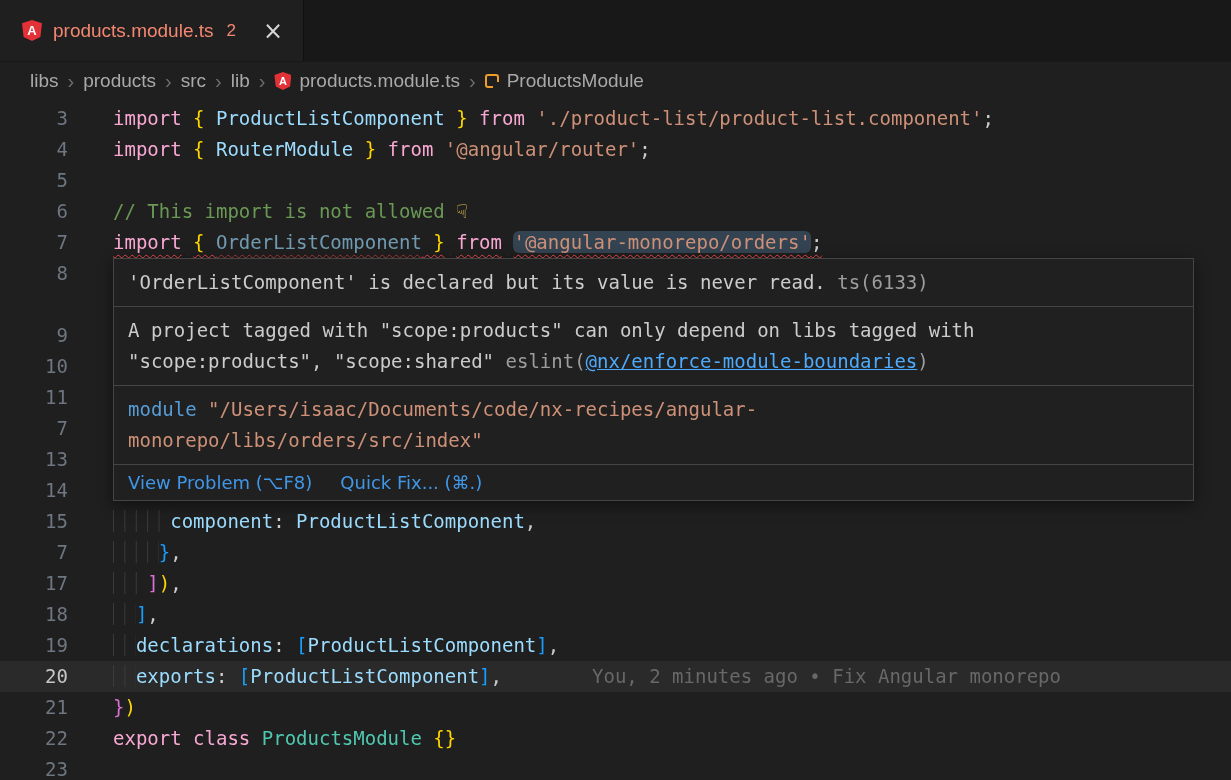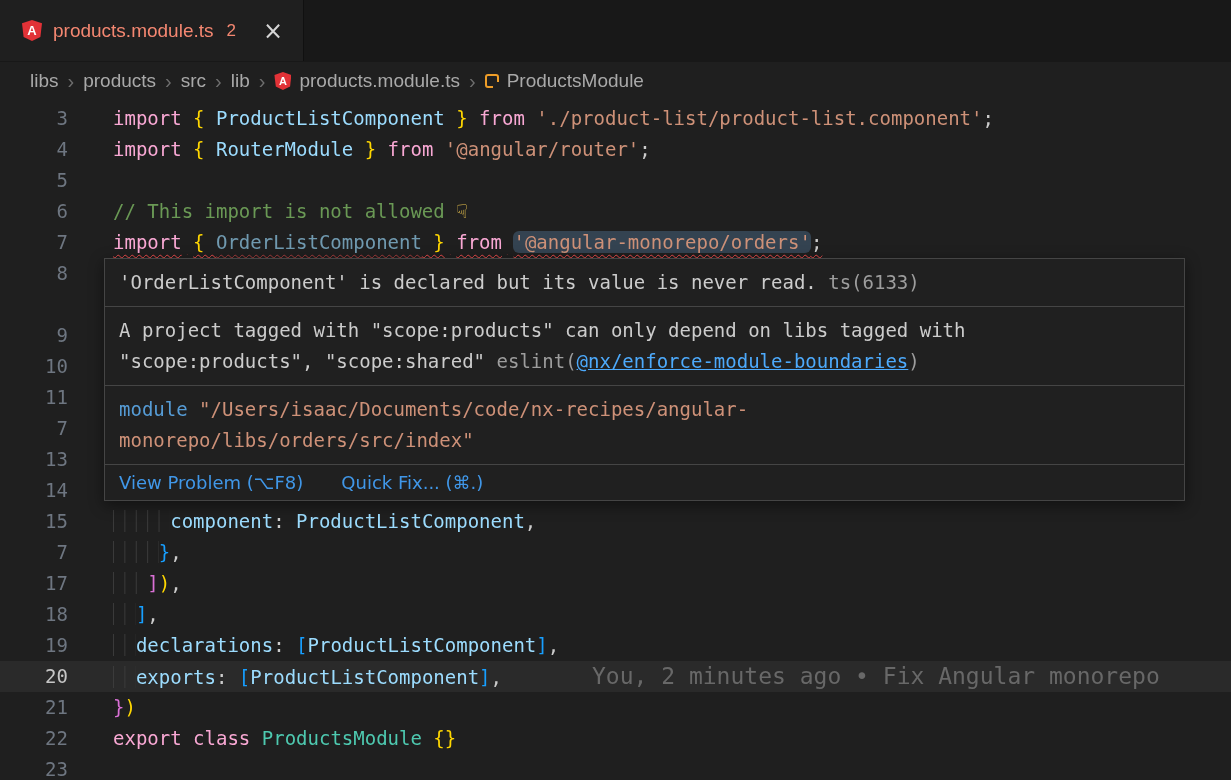--- a/index.html
+++ b/index.html
@@ -44,33 +44,33 @@
   .tok.pun  { color:#cccccc; }
   .tok.gold { color:#ffd700; }
   .tok.pink { color:#da70d6; }
   .tok.blue { color:#179fff; }
   .tok.emoji{ color:#e7c14d; font-family:"DejaVu Sans",sans-serif; }
   .tok.dim  { opacity:.65; }
   .tok.err  { text-decoration-line:underline; text-decoration-style:wavy; text-decoration-color:#f14c4c; text-decoration-thickness:1px; text-underline-offset:5px; }
   .tok.hl   { background:rgba(86,125,163,0.38);border-radius:6px; }
   .tok.ind  { background-image:linear-gradient(to right,#3b3b3b 1px,transparent 1px); background-size:11.4px 100%; }
 
-  .blame { color:#686868; margin-left:90px; font-size:23px; }
+  .blame { color:#686868; margin-left:90px; font-size:19px; }
 
   
-  .hover { position:absolute; left:104px; top:158px; width:1081px; background:#202020; border:1px solid #454545;
+  .hover { position:absolute; left:113px; top:158px; width:1081px; background:#202020; border:1px solid #454545;
            box-shadow:0 4px 14px rgba(0,0,0,.45); z-index:10; }
   .hover-section { padding:8px 14px; border-bottom:1px solid #454545; }
   .hover-line { line-height:31px; font-size:19px; white-space:pre; }
   .h-fg    { color:#cccccc; }
   .h-muted { color:#9d9d9d; }
   .h-link  { color:#4daafc; text-decoration:underline; cursor:pointer; }
   .h-kw    { color:#569cd6; }
   .h-str   { color:#ce9178; }
-  .hover-actions { display:flex; gap:38px; padding:2px 14px; line-height:31px; }
+  .hover-actions { display:flex; gap:28px; padding:2px 14px; line-height:31px; }
   .h-action { color:#4097e8; font-size:18px; font-family:"DejaVu Sans","Liberation Sans",sans-serif; cursor:pointer; }
 </style>
 </head>
 <body>
 
 <div class="tabbar">
   <div class="tab">
     <span class="ng-icon">A</span>
     <span class="tab-title">products.module.ts</span>
     <span class="tab-badge">2</span>

